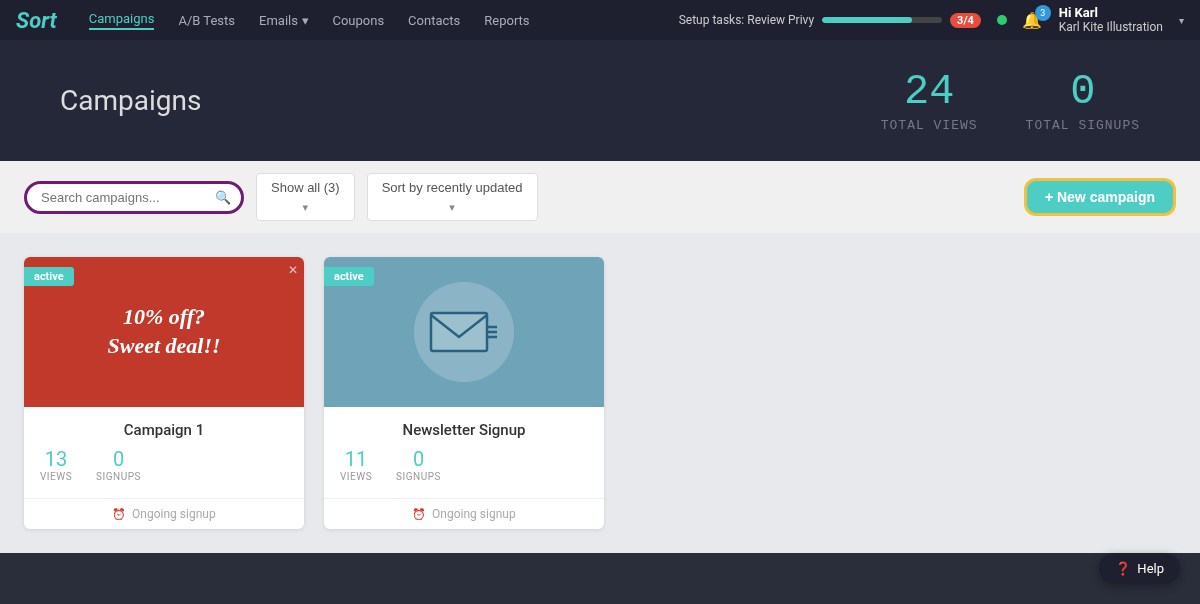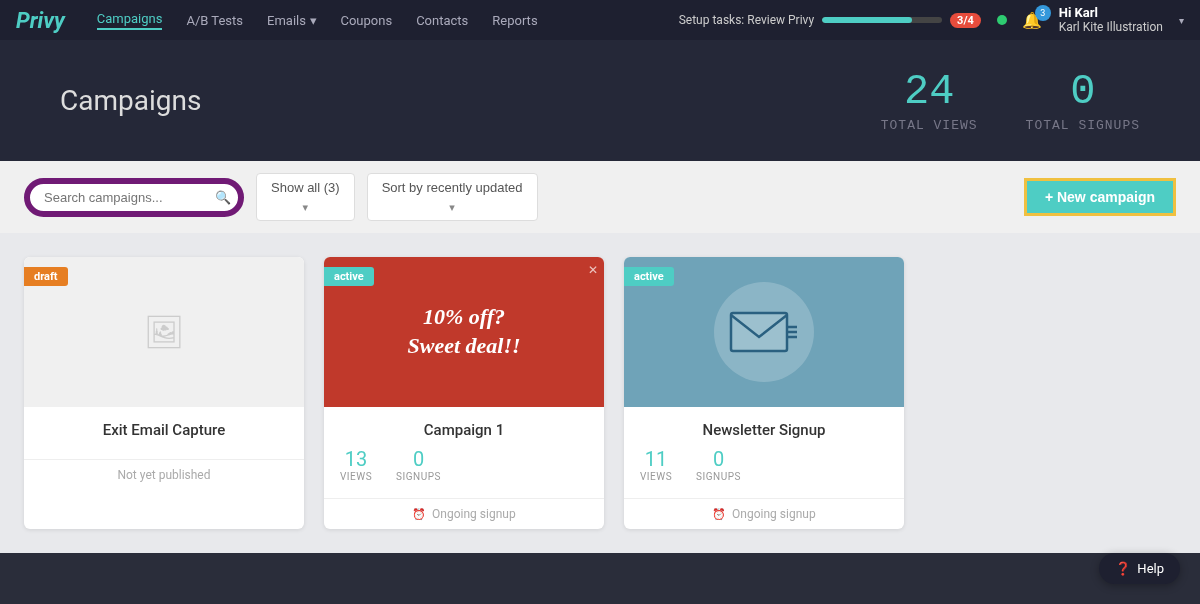--- a/index.html
+++ b/index.html
@@ -121,21 +121,21 @@
       align-items: center;
       gap: 12px;
     }
     .search-wrapper {
       position: relative;
       display: flex;
       align-items: center;
     }
     .search-input {
       background: white;
-      border: 6px solid #701a75;
+      border: 3px solid #701a75;
       border-radius: 20px;
       padding: 6px 36px 6px 14px;
       font-size: 13px;
       color: #737373;
       width: 220px;
       outline: none;
     }
     .search-icon {
       position: absolute;
       right: 12px;
@@ -154,21 +154,21 @@
       align-items: center;
       gap: 6px;
       flex-direction: column;
     }
     .dropdown-btn .caret { color: #888; font-size: 11px; }
     .new-campaign-btn {
       margin-left: auto;
       background: #4ecdc4;
       color: white;
       border: 3px solid #f0c040;
-      border-radius: 0;
+      border-radius: 12px;
       padding: 8px 18px;
       font-size: 14px;
       font-weight: 600;
       cursor: pointer;
       display: flex;
       align-items: center;
       gap: 6px;
     }
 
     
@@ -312,21 +312,21 @@
       align-items: center;
       gap: 6px;
       cursor: pointer;
       box-shadow: 0 2px 8px rgba(0,0,0,0.3);
     }
   </style>
 </head>
 <body>
 
 <nav class="navbar">
-  <span class="nav-logo">Privy</span>
+  <span class="nav-logo">Sort</span>
   <a class="nav-item active">Campaigns</a>
   <a class="nav-item">A/B Tests</a>
   <a class="nav-item">
     <span>Emails</span>
     <span>▾</span>
   </a>
   <a class="nav-item">Coupons</a>
   <a class="nav-item">Contacts</a>
   <a class="nav-item">Reports</a>
 
@@ -378,32 +378,20 @@
     <span>Sort by recently updated</span>
     <span class="caret">▾</span>
   </button>
   <button class="new-campaign-btn">
     <span>+ New campaign</span>
   </button>
 </div>
 
 <div class="campaigns-area">
 
-  <div class="campaign-card">
-    <span class="card-badge badge-draft">draft</span>
-    <div class="card-preview">
-      <span class="card-preview-placeholder">🖼</span>
-    </div>
-    <div class="card-body">
-      <div class="card-title">Exit Email Capture</div>
-    </div>
-    <div class="card-footer">
-      <span>Not yet published</span>
-    </div>
-  </div>
 
   <div class="campaign-card">
     <span class="card-badge badge-active">active</span>
     <div class="card-preview" style="padding:0;">
       <div class="preview-campaign1">
         <div class="preview-campaign1-text">
           <div>10% off?</div>
           <div>Sweet deal!!</div>
         </div>
         <span class="preview-campaign1-close">✕</span>

